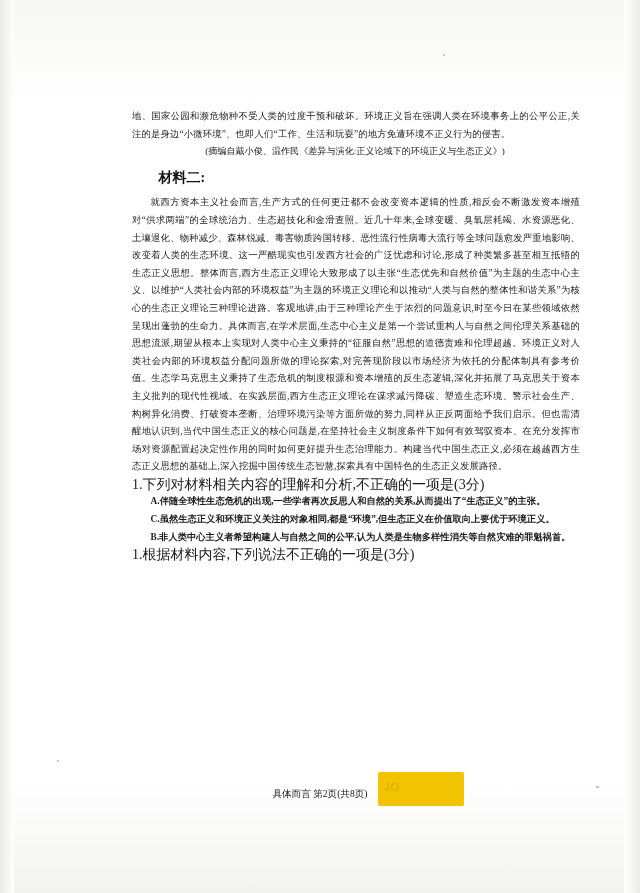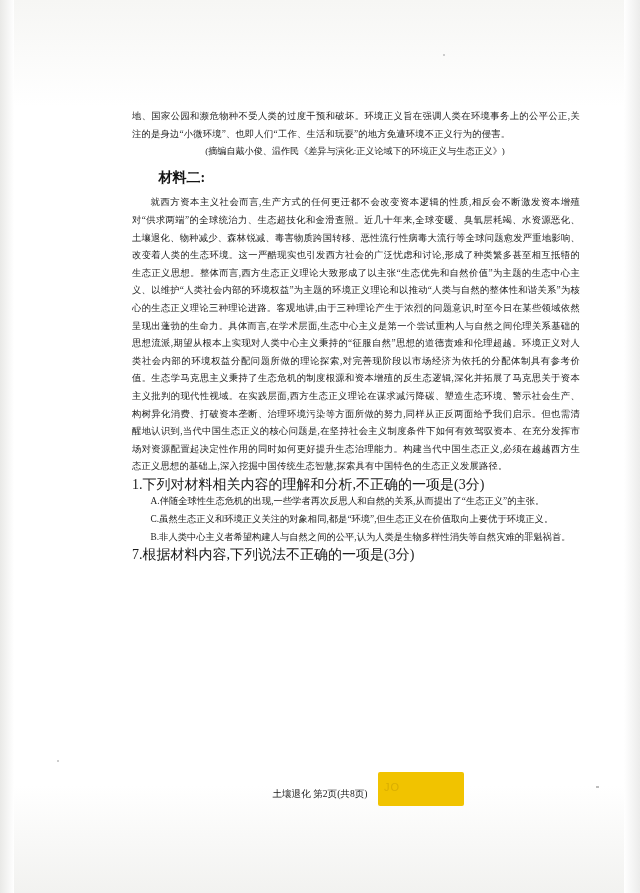--- a/index.html
+++ b/index.html
@@ -69,20 +69,21 @@
     text-align: justify;
   }
   .opt {
     font-size: 9.3px;
     line-height: 17.6px;
     margin: 0;
     padding-left: 18.6px;
     text-indent: 0;
     text-align: justify;
     color: #1b1b1b;
+    font-weight: bold;
   }
   .opt .hang {
     display: block;
     padding-left: 13px;
     text-indent: -13px;
   }
   .footer {
     position: absolute;
     left: 0;
     top: 788px;
@@ -157,23 +158,23 @@
     <p class="opt">
       <span class="hang">A.伴随全球性生态危机的出现,一些学者再次反思人和自然的关系,从而提出了“生态正义”的主张。</span>
     </p>
     <p class="opt">
       <span class="hang">C.虽然生态正义和环境正义关注的对象相同,都是“环境”,但生态正义在价值取向上要优于环境正义。</span>
     </p>
     <p class="opt">
       <span class="hang">B.非人类中心主义者希望构建人与自然之间的公平,认为人类是生物多样性消失等自然灾难的罪魁祸首。</span>
     </p>
 
-    <p class="q">7.根据材料内容,下列说法不正确的一项是(3分)</p>
+    <p class="q">1.根据材料内容,下列说法不正确的一项是(3分)</p>
 
 
   </div>
 
   <div class="badge">
     <span class="bz">JO</span>
   </div>
 
-  <div class="footer">土壤退化    第2页(共8页)</div>
+  <div class="footer">具体而言    第2页(共8页)</div>
 </div>
 
 </body></html>

